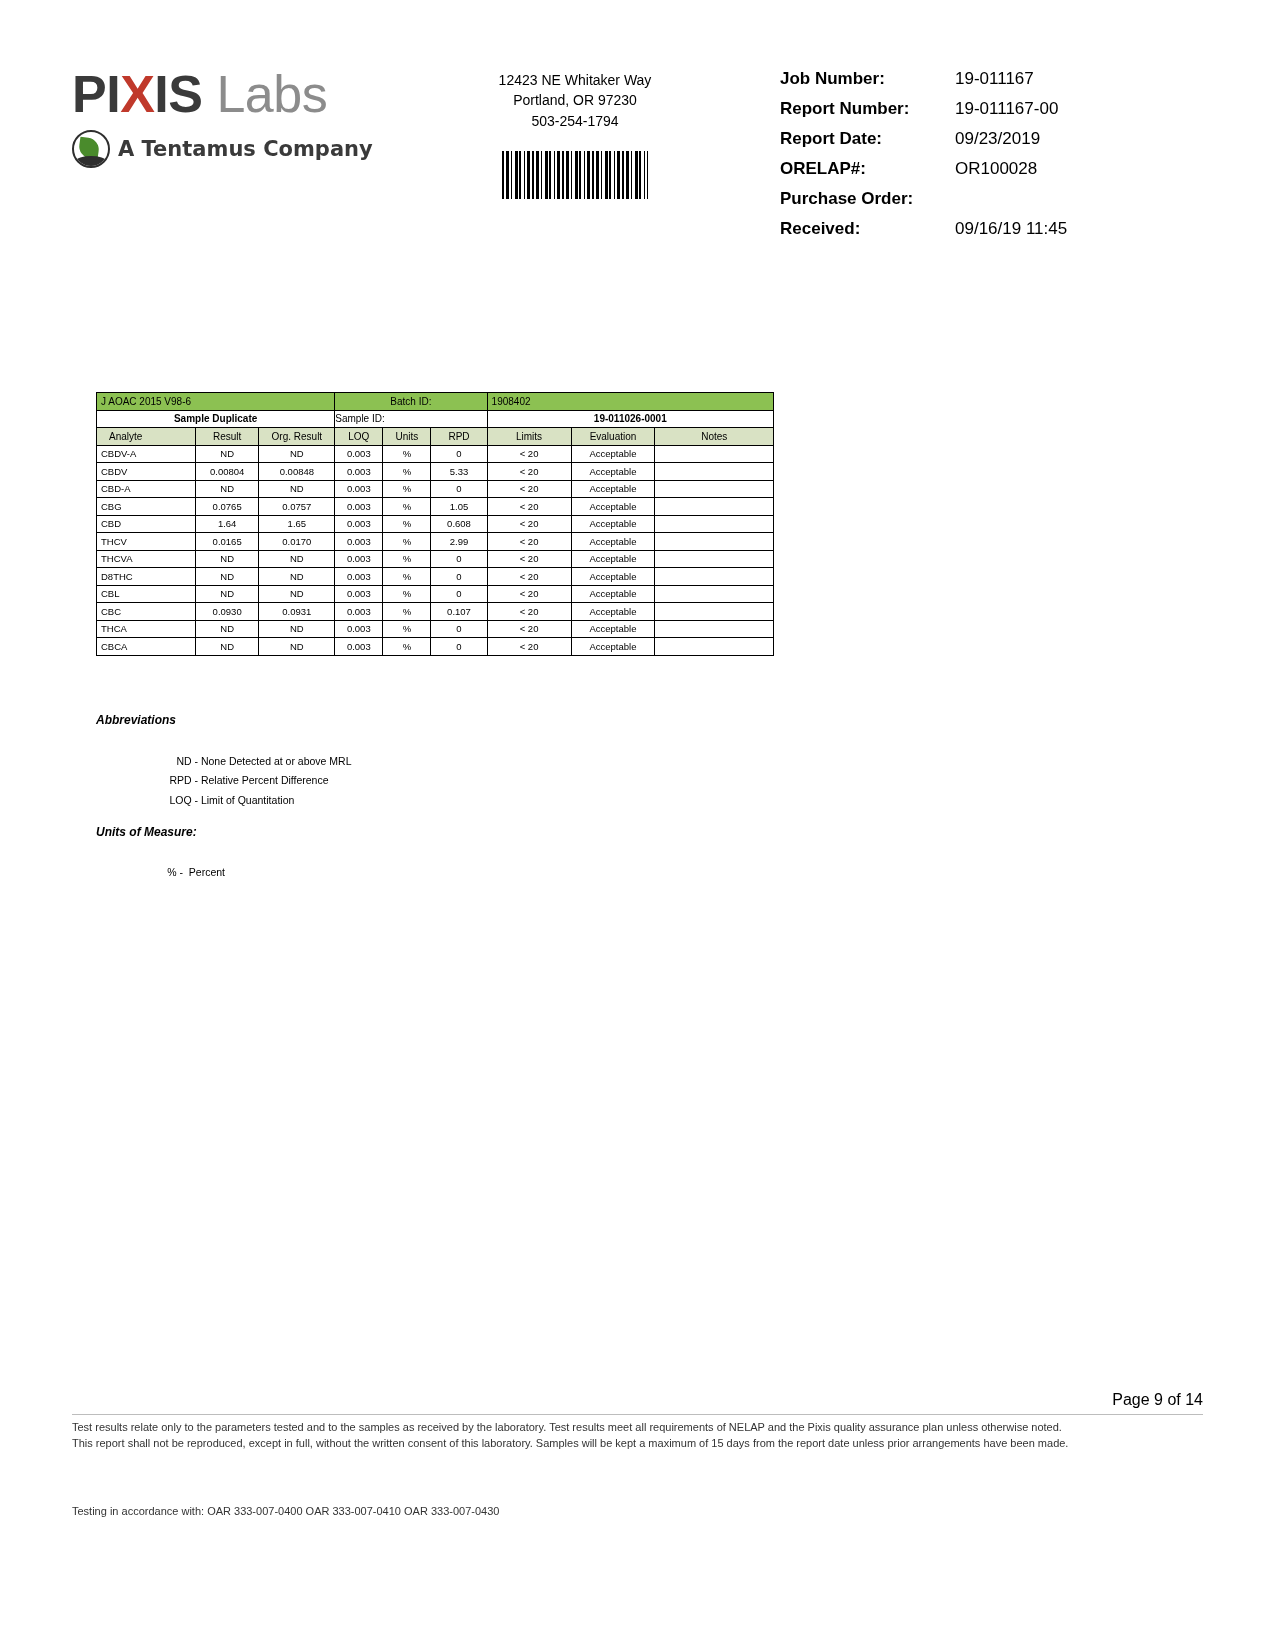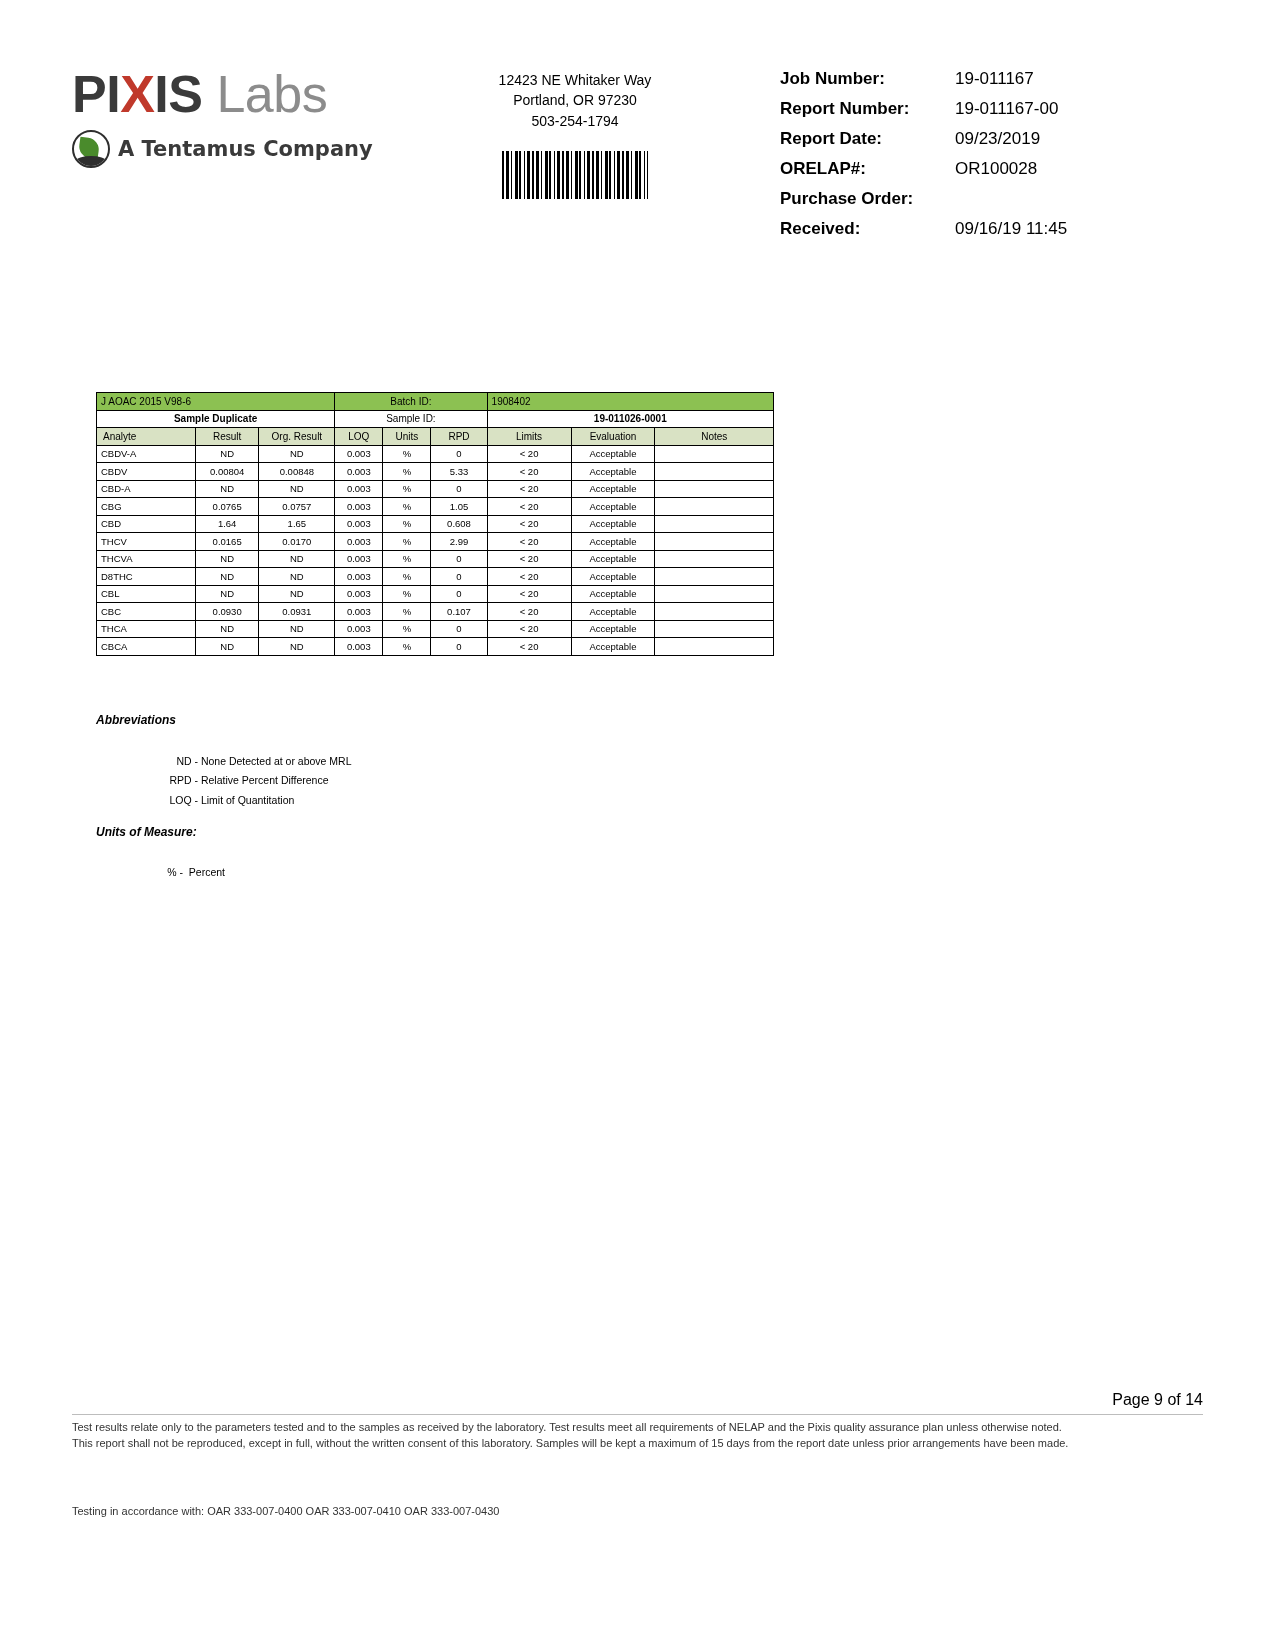--- a/index.html
+++ b/index.html
@@ -171,30 +171,30 @@
   .subhdr-row td {
     background: #ffffff;
     font-size: 10px;
   }
   .subhdr-row .s-left {
     text-align: center;
     padding-left: 0;
     font-weight: bold;
   }
   .subhdr-row .s-mid {
-    text-align: center;
+    text-align: left;
   }
   .colhdr-row td {
     background: #d9e2c4;
     font-weight: bold;
     font-size: 10px;
   }
   .colhdr-row td.left-cell {
     text-align: left;
-    padding-left: 6px;
+    padding-left: 12px;
   }
   .data-row td.analyte {
     text-align: left;
     padding-left: 4px;
   }
 
   
   .abbr-title {
     position: absolute;
     left: 96px;

